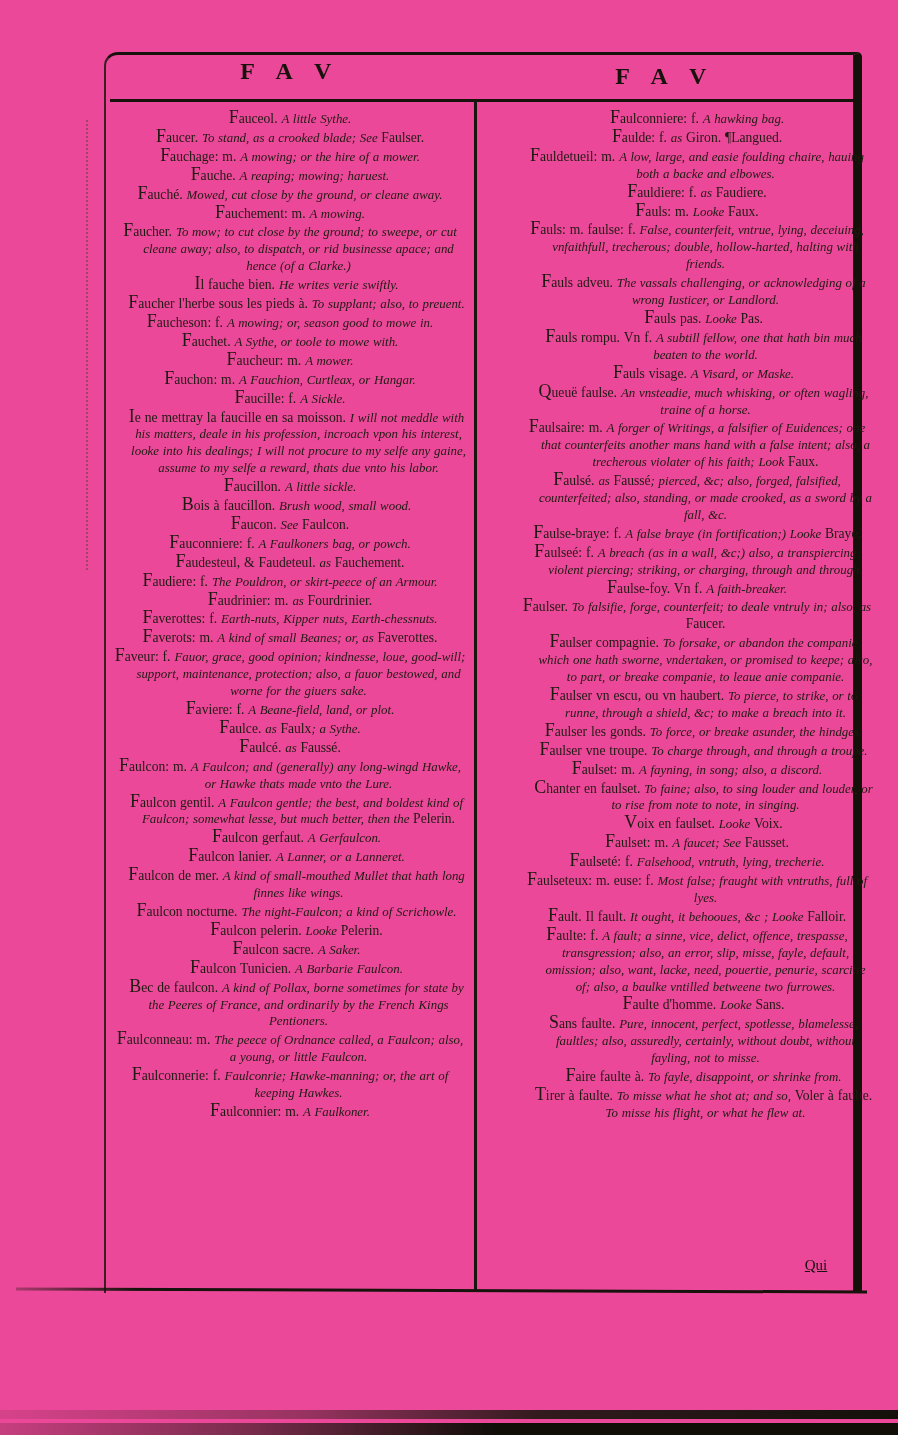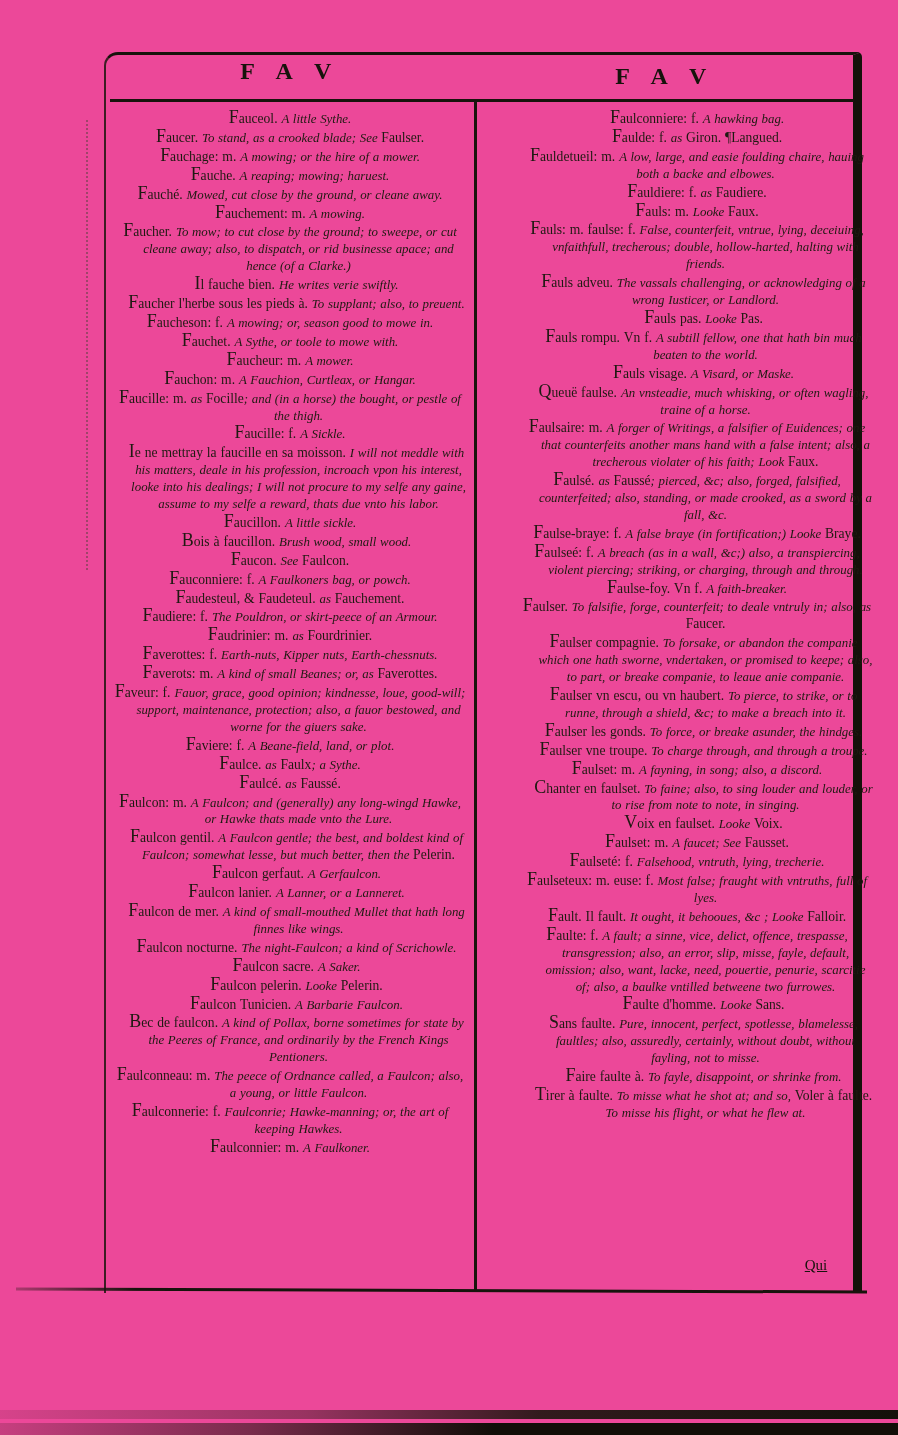--- a/index.html
+++ b/index.html
@@ -96,21 +96,20 @@
       <p class="entry m"><span class="run-r">Fauche. </span><span class="run-i">A reaping; mowing; haruest.</span></p>
       <p class="entry m"><span class="run-r">Fauché. </span><span class="run-i">Mowed, cut close by the ground, or cleane away.</span></p>
       <p class="entry m"><span class="run-r">Fauchement: m. </span><span class="run-i">A mowing.</span></p>
       <p class="entry m"><span class="run-r">Faucher. </span><span class="run-i">To mow; to cut close by the ground; to sweepe, or cut cleane away; also, to dispatch, or rid businesse apace; and hence (of a Clarke.)</span></p>
       <p class="entry s"><span class="run-r">Il fauche bien. </span><span class="run-i">He writes verie swiftly.</span></p>
       <p class="entry s"><span class="run-r">Faucher l'herbe sous les pieds à. </span><span class="run-i">To supplant; also, to preuent.</span></p>
       <p class="entry m"><span class="run-r">Faucheson: f. </span><span class="run-i">A mowing; or, season good to mowe in.</span></p>
       <p class="entry m"><span class="run-r">Fauchet. </span><span class="run-i">A Sythe, or toole to mowe with.</span></p>
       <p class="entry m"><span class="run-r">Faucheur: m. </span><span class="run-i">A mower.</span></p>
       <p class="entry m"><span class="run-r">Fauchon: m. </span><span class="run-i">A Fauchion, Curtleax, or Hangar.</span></p>
-      <p class="entry m"><span class="run-r">Faucille: m. </span><span class="run-i">as </span><span class="run-r">Focille</span><span class="run-i">; and (in a horse) the bought, or pestle of the thigh.</span></p>
       <p class="entry m"><span class="run-r">Faucille: f. </span><span class="run-i">A Sickle.</span></p>
       <p class="entry s"><span class="run-r">Ie ne mettray la faucille en sa moisson. </span><span class="run-i">I will not meddle with his matters, deale in his profession, incroach vpon his interest, looke into his dealings; I will not procure to my selfe any gaine, assume to my selfe a reward, thats due vnto his labor.</span></p>
       <p class="entry m"><span class="run-r">Faucillon. </span><span class="run-i">A little sickle.</span></p>
       <p class="entry s"><span class="run-r">Bois à faucillon. </span><span class="run-i">Brush wood, small wood.</span></p>
       <p class="entry m"><span class="run-r">Faucon. </span><span class="run-i">See </span><span class="run-r">Faulcon.</span></p>
       <p class="entry m"><span class="run-r">Fauconniere: f. </span><span class="run-i">A Faulkoners bag, or powch.</span></p>
       <p class="entry m"><span class="run-r">Faudesteul, &amp; Faudeteul. </span><span class="run-i">as </span><span class="run-r">Fauchement.</span></p>
       <p class="entry m"><span class="run-r">Faudiere: f. </span><span class="run-i">The Pouldron, or skirt-peece of an Armour.</span></p>
       <p class="entry m"><span class="run-r">Faudrinier: m. </span><span class="run-i">as </span><span class="run-r">Fourdrinier.</span></p>
       <p class="entry m"><span class="run-r">Faverottes: f. </span><span class="run-i">Earth-nuts, Kipper nuts, Earth-chessnuts.</span></p>
@@ -118,22 +117,22 @@
       <p class="entry m"><span class="run-r">Faveur: f. </span><span class="run-i">Fauor, grace, good opinion; kindnesse, loue, good-will; support, maintenance, protection; also, a fauor bestowed, and worne for the giuers sake.</span></p>
       <p class="entry m"><span class="run-r">Faviere: f. </span><span class="run-i">A Beane-field, land, or plot.</span></p>
       <p class="entry m"><span class="run-r">Faulce. </span><span class="run-i">as </span><span class="run-r">Faulx</span><span class="run-i">; a Sythe.</span></p>
       <p class="entry m"><span class="run-r">Faulcé. </span><span class="run-i">as </span><span class="run-r">Faussé.</span></p>
       <p class="entry m"><span class="run-r">Faulcon: m. </span><span class="run-i">A Faulcon; and (generally) any long-wingd Hawke, or Hawke thats made vnto the Lure.</span></p>
       <p class="entry s"><span class="run-r">Faulcon gentil. </span><span class="run-i">A Faulcon gentle; the best, and boldest kind of Faulcon; somewhat lesse, but much better, then the </span><span class="run-r">Pelerin.</span></p>
       <p class="entry s"><span class="run-r">Faulcon gerfaut. </span><span class="run-i">A Gerfaulcon.</span></p>
       <p class="entry s"><span class="run-r">Faulcon lanier. </span><span class="run-i">A Lanner, or a Lanneret.</span></p>
       <p class="entry s"><span class="run-r">Faulcon de mer. </span><span class="run-i">A kind of small-mouthed Mullet that hath long finnes like wings.</span></p>
       <p class="entry s"><span class="run-r">Faulcon nocturne. </span><span class="run-i">The night-Faulcon; a kind of Scrichowle.</span></p>
+      <p class="entry s"><span class="run-r">Faulcon pelerin. </span><span class="run-i">Looke </span><span class="run-r">Pelerin.</span></p>
       <p class="entry s"><span class="run-r">Faulcon sacre. </span><span class="run-i">A Saker.</span></p>
-      <p class="entry s"><span class="run-r">Faulcon pelerin. </span><span class="run-i">Looke </span><span class="run-r">Pelerin.</span></p>
       <p class="entry s"><span class="run-r">Faulcon Tunicien. </span><span class="run-i">A Barbarie Faulcon.</span></p>
       <p class="entry s"><span class="run-r">Bec de faulcon. </span><span class="run-i">A kind of Pollax, borne sometimes for state by the Peeres of France, and ordinarily by the French Kings Pentioners.</span></p>
       <p class="entry m"><span class="run-r">Faulconneau: m. </span><span class="run-i">The peece of Ordnance called, a Faulcon; also, a young, or little Faulcon.</span></p>
       <p class="entry m"><span class="run-r">Faulconnerie: f. </span><span class="run-i">Faulconrie; Hawke-manning; or, the art of keeping Hawkes.</span></p>
       <p class="entry m"><span class="run-r">Faulconnier: m. </span><span class="run-i">A Faulkoner.</span></p>
     </div>
   <div class="col col-right">
       <p class="entry m"><span class="run-r">Faulconniere: f. </span><span class="run-i">A hawking bag.</span></p>
       <p class="entry m"><span class="run-r">Faulde: f. </span><span class="run-i">as </span><span class="run-r">Giron. ¶Langued.</span></p>
       <p class="entry m"><span class="run-r">Fauldetueil: m. </span><span class="run-i">A low, large, and easie foulding chaire, hauing both a backe and elbowes.</span></p>

